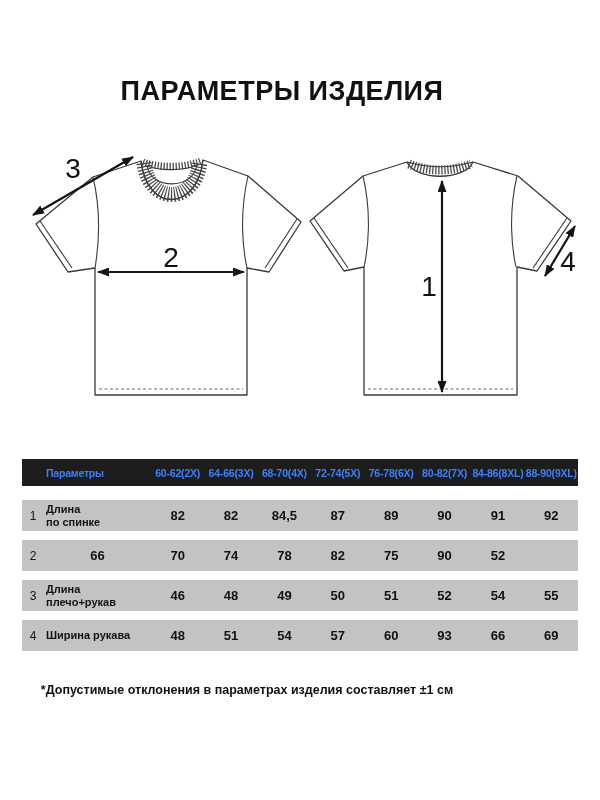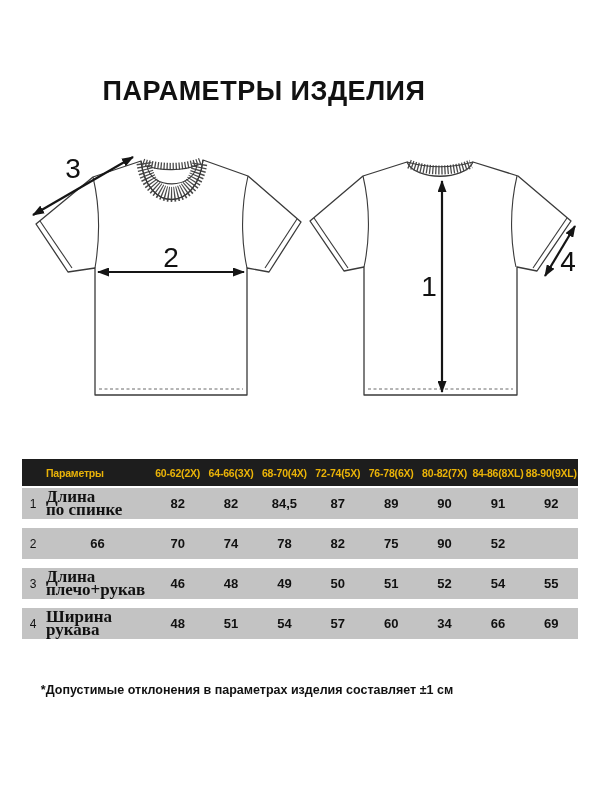--- a/index.html
+++ b/index.html
@@ -1,31 +1,31 @@
 <!DOCTYPE html>
 <html><head>
 <meta charset="utf-8">
 <style>
   html,body{margin:0;padding:0;background:#fff;}
   #page{position:relative;width:600px;height:800px;background:#ffffff;overflow:hidden;
         font-family:"Liberation Sans","DejaVu Sans",sans-serif;color:#111;}
   .page-title{position:absolute;top:76px;left:0;width:528px;text-align:center;
-        font-size:27px;font-weight:700;letter-spacing:.5px;}
+        font-size:27px;font-weight:700;letter-spacing:.5px;padding-left:18px;}
   .diagram{position:absolute;left:15px;top:140px;width:570px;height:270px;}
   .product-title{position:absolute;top:420px;left:0;width:600px;text-align:center;
         font-size:21px;font-weight:700;letter-spacing:.3px;}
   .size-table{position:absolute;top:459px;left:22px;width:556px;}
   .trow{display:grid;grid-template-columns:22px 107px repeat(8,1fr);align-items:center;}
-  .thead{height:27px;background:#1d1d1d;color:#eab308;margin-bottom:2px;}
+  .thead{height:27px;background:#1d1d1d;color:#3b82f6;margin-bottom:14px;}
   .thead .cell{font-size:10.5px;font-weight:700;letter-spacing:-.2px;white-space:nowrap;}
   .body-row{height:31px;background:#c3c3c3;margin-bottom:9px;}
   .cell{display:flex;justify-content:center;align-items:center;overflow:visible;}
   .cell.left{justify-content:flex-start;padding-left:2px;}
   .num-cell{font-size:12px;font-weight:400;}
-  .p-label{font-size:17px;font-weight:700;line-height:12.5px;white-space:pre-line;font-family:Liberation Serif, serif;}
+  .p-label{font-size:11px;font-weight:700;line-height:12.5px;white-space:pre-line;}
   .val-cell{font-size:13px;font-weight:700;}
   .footnote{position:absolute;top:683px;left:0;width:494px;text-align:center;
         font-size:12.5px;font-weight:700;}
   svg text{font-family:"Liberation Sans","DejaVu Sans",sans-serif;font-size:28px;fill:#111;}
   .outline{fill:#ffffff;stroke:#3a3a3a;stroke-width:1.3;stroke-linejoin:round;}
   .thin{fill:none;stroke:#3a3a3a;stroke-width:1.1;}
   .rib{fill:none;stroke:#4a4a4a;stroke-dasharray:1.3 1.7;}
   .stitch{fill:none;stroke:#6a6a6a;stroke-width:1;stroke-dasharray:3 2.5;}
   .arrow{fill:none;stroke:#151515;stroke-width:2.2;}
 </style>
@@ -134,21 +134,21 @@
     </div>
 
     <div class="trow body-row">
       <div class="cell num-cell">4</div>
       <div class="cell left p-label">Ширина  рукава</div>
       <div class="cell val-cell">48</div>
       <div class="cell val-cell">51</div>
       <div class="cell val-cell">54</div>
       <div class="cell val-cell">57</div>
       <div class="cell val-cell">60</div>
-      <div class="cell val-cell">34</div>
+      <div class="cell val-cell">93</div>
       <div class="cell val-cell">66</div>
       <div class="cell val-cell">69</div>
     </div>
   </div>
 
   <div class="footnote">*Допустимые отклонения в параметрах изделия составляет  ±1 см</div>
 
 </div>
 
 </body></html>

